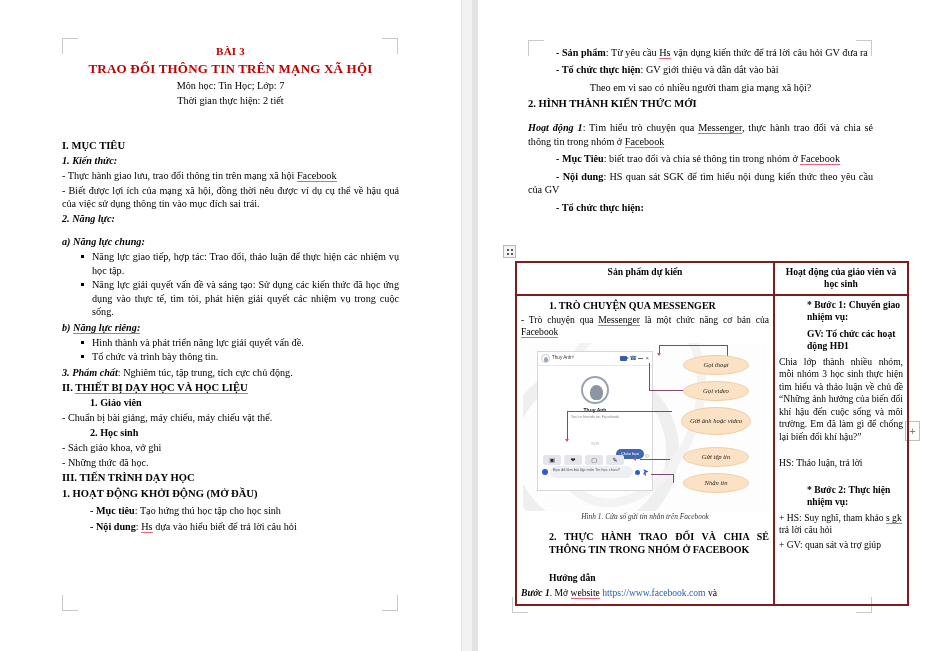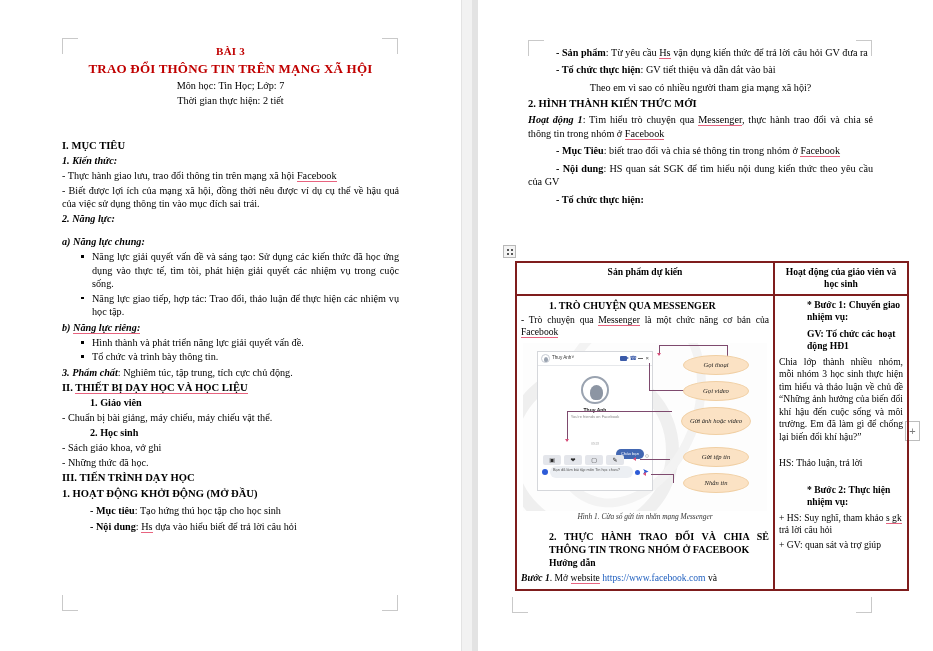--- a/index.html
+++ b/index.html
@@ -269,22 +269,22 @@
 
     <p class="h-sec">I. MỤC TIÊU</p>
     <p class="h-sub">1. Kiến thức:</p>
     <p><span>- Thực hành giao lưu, trao đổi thông tin trên mạng xã hội </span><span class="sq">Facebook</span></p>
     <p>- Biết được lợi ích của mạng xã hội, đồng thời nêu được ví dụ cụ thể về hậu quả của việc sử dụng thông tin vào mục đích sai trái.</p>
     <p class="h-sub">2. Năng lực:</p>
     <p style="height:6px;"></p>
     <p class="h-sub">a) Năng lực chung:</p>
 
     <ul class="bl">
+      <li>Năng lực giao tiếp, hợp tác: Trao đổi, thảo luận để thực hiện các nhiệm vụ học tập.</li>
       <li>Năng lực giải quyết vấn đề và sáng tạo: Sử dụng các kiến thức đã học ứng dụng vào thực tế, tìm tòi, phát hiện giải quyết các nhiệm vụ trong cuộc sống.</li>
-      <li>Năng lực giao tiếp, hợp tác: Trao đổi, thảo luận để thực hiện các nhiệm vụ học tập.</li>
     </ul>
 
     <p class="h-sub"><span>b) </span><span class="sq">Năng lực riêng:</span></p>
 
     <ul class="bl">
       <li>Hình thành và phát triển năng lực giải quyết vấn đề.</li>
       <li>Tổ chức và trình bày thông tin.</li>
     </ul>
 
     <p><span class="bi">3. Phẩm chất</span><span>: Nghiêm túc, tập trung, tích cực chủ động.</span></p>
@@ -321,24 +321,24 @@
       <i class="h"></i>
       <i class="v"></i>
     </div>
   <div class="cmark br" style="left:856px; top:597px;">
       <i class="h"></i>
       <i class="v"></i>
     </div>
 
   <div class="body-col body-right">
     <p><span class="b">- Sản phẩm</span><span>: Từ yêu cầu </span><span class="sq">Hs</span><span> vận dụng kiến thức để trả lời câu hỏi GV đưa ra</span></p>
-    <p style="margin-top:4px;"><span class="b">- Tổ chức thực hiện</span><span>: GV tiết thiệu và dẫn dắt vào bài</span></p>
+    <p style="margin-top:4px;"><span class="b">- Tổ chức thực hiện</span><span>: GV giới thiệu và dẫn dắt vào bài</span></p>
     <p class="ctr" style="margin-top:4px;">Theo em vì sao có nhiều người tham gia mạng xã hội?</p>
     <p class="h-sec" style="margin-top:3px;">2. HÌNH THÀNH KIẾN THỨC MỚI</p>
-    <p style="margin-top:2px;"><span class="bi">Hoạt động 1</span><span>: Tìm hiểu trò chuyện qua </span><span class="sq">Messenger</span><span>, thực hành trao đổi và chia sẻ thông tin trong nhóm ở </span><span class="sq">Facebook</span></p>
+    <p style="margin-top:10px;"><span class="bi">Hoạt động 1</span><span>: Tìm hiểu trò chuyện qua </span><span class="sq">Messenger</span><span>, thực hành trao đổi và chia sẻ thông tin trong nhóm ở </span><span class="sq">Facebook</span></p>
     <p style="margin-top:4px;"><span class="b">- Mục Tiêu</span><span>: biết trao đổi và chia sẻ thông tin trong nhóm ở </span><span class="sq">Facebook</span></p>
     <p style="margin-top:4px;"><span class="b">-  Nội dung</span><span>: HS quan sát SGK để tìm hiểu nội dung kiến thức theo yêu cầu của GV</span></p>
     <p class="b" style="margin-top:4px;">-  Tổ chức thực hiện:</p>
   </div>
 
   <div class="tbl-handle">
     <span></span>
       <span></span>
       <span></span>
       <span></span>
@@ -413,24 +413,24 @@
             <div class="lead v" style="left:150px; top:131px; height:9px;"></div>
             <div class="arrow-r" style="left:120px; top:129px; transform:rotate(180deg);"></div>
 
             <div class="callout" style="left:160px; top:12px;  width:66px; height:20px;">Gọi thoại</div>
             <div class="callout" style="left:160px; top:38px;  width:66px; height:20px;">Gọi video</div>
             <div class="callout" style="left:158px; top:64px;  width:70px; height:28px;">Gửi ảnh hoặc video</div>
             <div class="callout" style="left:160px; top:104px; width:66px; height:20px;">Gửi tệp tin</div>
             <div class="callout" style="left:160px; top:130px; width:66px; height:20px;">Nhắn tin</div>
           </div>
 
-          <p class="fig-cap"><span class="i">Hình 1</span><span>. Cửa sổ gửi tin nhắn mạng Messenger</span></p>
+          <p class="fig-cap"><span class="i">Hình 1</span><span>. Cửa sổ gửi tin nhắn trên Facebook</span></p>
 
           <p class="b" style="font-size:10px; margin-top:8px; text-align:justify;">2. THỰC HÀNH TRAO ĐỔI VÀ CHIA SẺ THÔNG TIN TRONG NHÓM Ở FACEBOOK</p>
-          <p class="b" style="margin-top:1px;">Hướng dẫn</p>
+          <p class="b" style="margin-top:16px;">Hướng dẫn</p>
           <p style="margin-top:3px;"><span class="bi">Bước 1</span><span>. Mở </span><span class="sq">website</span><span> </span><span class="sq-blue">https://www.facebook.com</span><span> và</span></p>
         </td>
 
         <td class="col-b">
           <p class="b">* Bước 1: Chuyển giao nhiệm vụ:</p>
           <p class="b" style="margin-top:4px;">GV: Tổ chức các hoạt động HĐ1</p>
           <p class="cell-just" style="margin-top:3px;">Chia lớp thành nhiều nhóm, mỗi nhóm 3 học sinh thực hiện tìm hiểu và thảo luận về chủ đề “Những ảnh hưởng của biến đổi khí hậu đến cuộc sống và môi trường. Em đã làm gì để chống lại biến đổi khí hậu?”</p>
           <p style="margin-top:14px;">HS: Thảo luận, trả lời</p>
           <p class="b" style="margin-top:14px;">* Bước 2: Thực hiện nhiệm vụ:</p>
           <p style="margin-top:3px;"><span> + HS: Suy nghĩ, tham khảo </span><span class="sq">s gk</span><span> trả lời câu hỏi</span></p>

